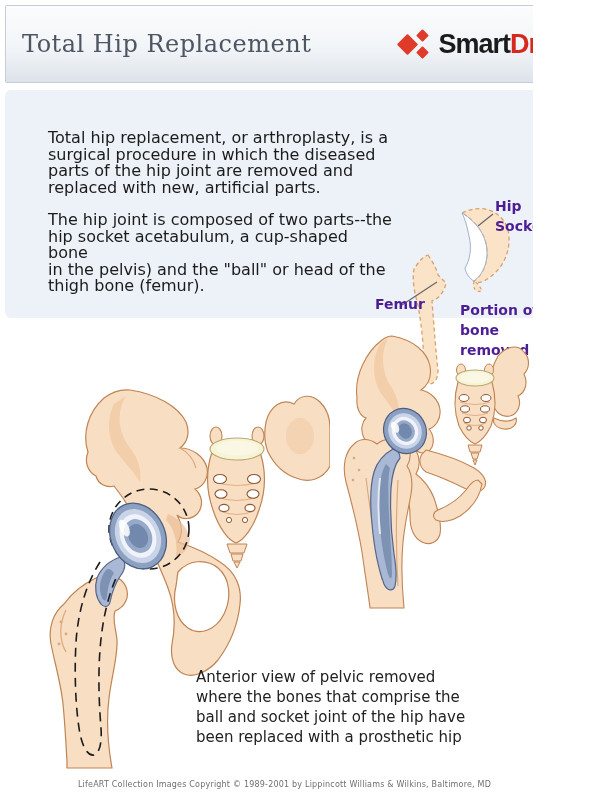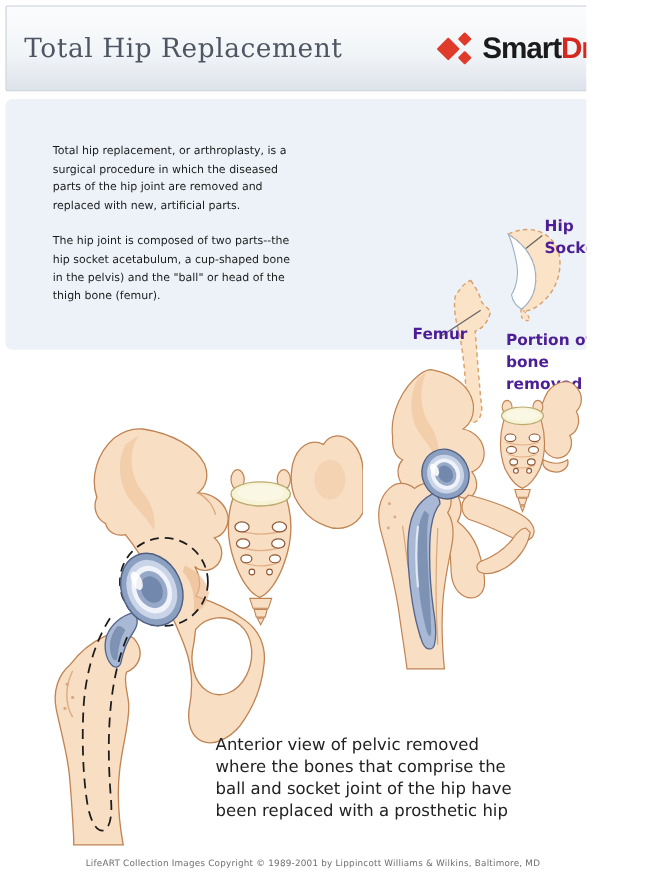--- a/index.html
+++ b/index.html
@@ -18,21 +18,21 @@
   .dm{position:absolute;background:#e03a2a;transform:rotate(45deg);border-radius:1px;}
   .dm-big{width:15px;height:15px;left:1px;top:9px;}
   .dm-top{width:9px;height:9px;left:19px;top:3px;}
   .dm-bot{width:9px;height:9px;left:19px;top:20px;}
   .logo-text{font-family:"Liberation Sans",sans-serif;font-weight:bold;font-size:27px;letter-spacing:-1px;}
   .logo-smart{color:#1b1b1b;}
   .logo-draw{color:#d6281e;}
 
   
   .intro-panel{position:absolute;left:5px;top:90px;width:590px;height:228px;background:#edf2f8;border-radius:6px;}
-  .intro-text{position:absolute;left:43px;top:40px;width:345px;font-size:10px;line-height:16.5px;color:#1b1b1b;}
+  .intro-text{position:absolute;left:43px;top:40px;width:345px;font-size:16px;line-height:16.5px;color:#1b1b1b;}
   .intro-text p{margin:0 0 16px 0;}
   .diagram-label{position:absolute;font-size:14px;font-weight:bold;line-height:20px;color:#4c1d95;}
   .lbl-hip-socket{left:110px;top:14px;width:70px;}
   .lbl-femur{left:-10px;top:112px;}
   .lbl-portion{left:75px;top:118px;width:90px;}
   .mini-diagram{position:absolute;left:380px;top:92px;width:215px;height:226px;}
 
   
   .caption{position:absolute;font-size:15px;line-height:20px;color:#222;}
   .caption-right{left:403px;top:534px;width:175px;text-align:center;}

